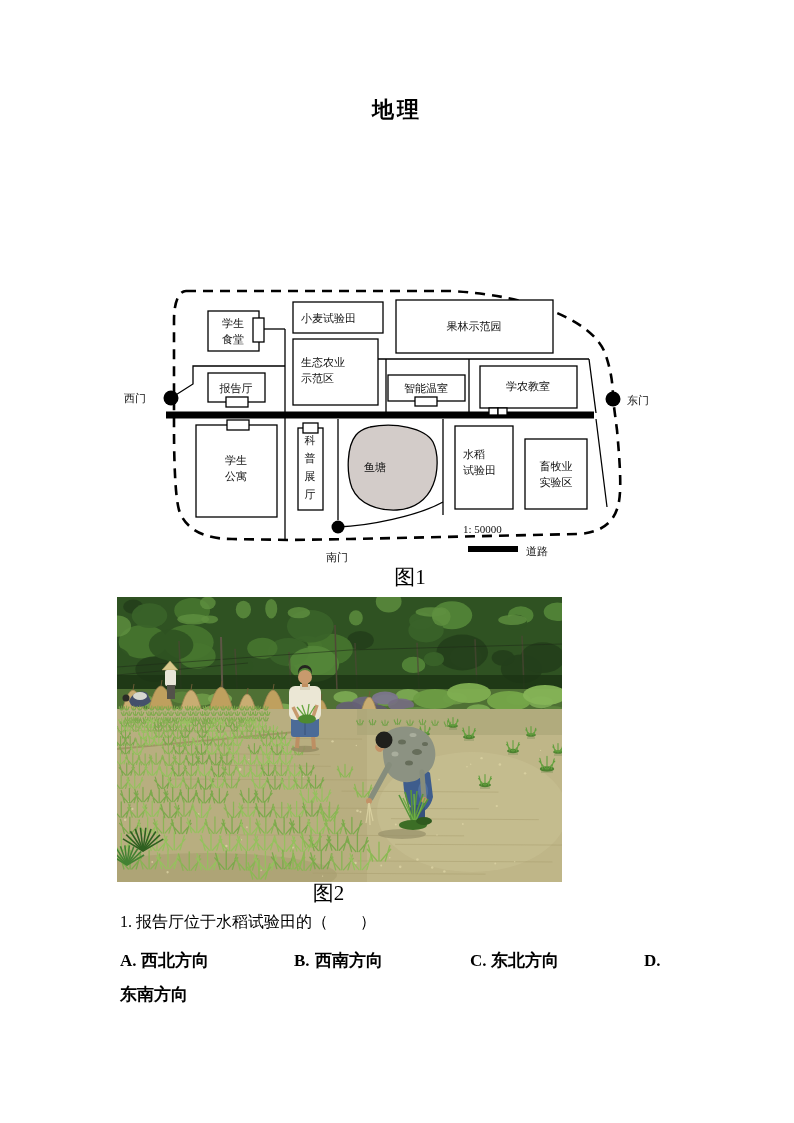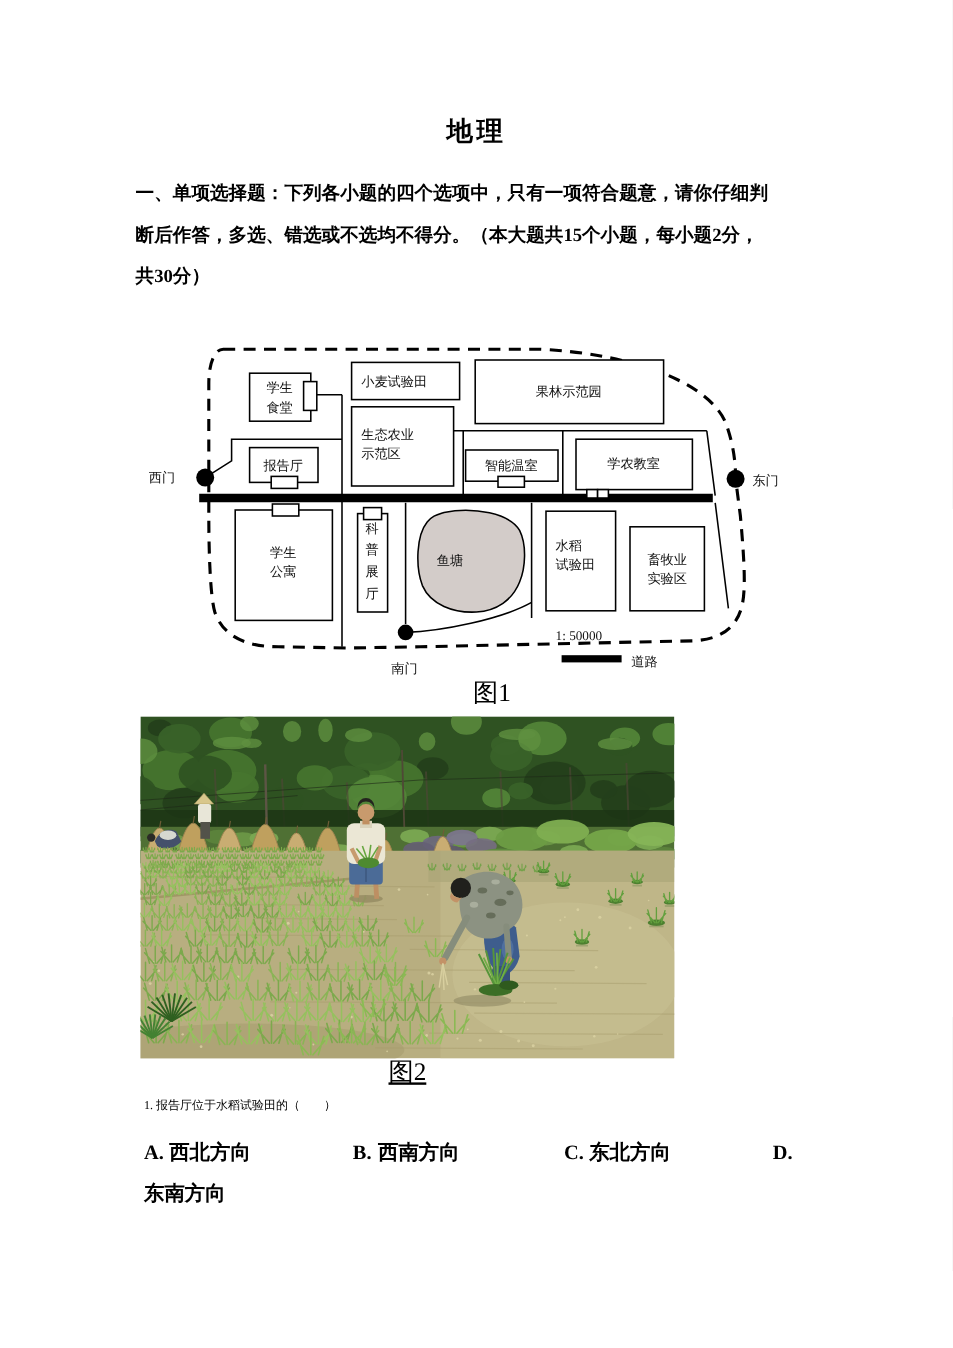--- a/index.html
+++ b/index.html
@@ -7,42 +7,41 @@
         font-family:"Liberation Serif","DejaVu Serif",serif;color:#000;overflow:hidden;}
   .title{position:absolute;left:0;top:95px;width:794px;text-align:center;
          font-size:22px;font-weight:bold;letter-spacing:3px;}
   .instructions{position:absolute;left:113px;top:145px;width:532px;
                 font-size:15.5px;font-weight:bold;line-height:34.5px;text-align:left;}
   .intro{position:absolute;left:101px;top:233px;width:542px;font-size:13.5px;
          font-style:italic;line-height:27.5px;text-indent:47px;}
   .map-wrap{position:absolute;left:100px;top:278px;}
   .fig-caption{position:absolute;text-align:center;font-size:21px;font-weight:500;}
   #cap1{left:100px;top:563px;width:620px;text-align:center;}
-  #cap2{left:117px;top:879px;width:445px;text-decoration:underline;}
+  #cap2{left:106px;top:879px;width:445px;}
   .photo-wrap{position:absolute;left:117px;top:597px;width:445px;height:285px;}
-  .question{position:absolute;left:120px;width:620px;font-size:10px;line-height:20px;}
+  .question{position:absolute;left:120px;width:620px;font-size:16px;line-height:20px;}
   #q1{top:912px;}
   #q2{top:1010px;}
   .options{position:absolute;left:120px;top:944px;width:560px;font-size:17px;line-height:33.5px;font-weight:bold;}
   .opt-label{display:inline-block;width:21px;}
   .spacer{display:inline-block;height:1px;}
   .sp1{width:85px;}.sp2{width:87px;}.sp3{width:85px;}
   svg text{font-family:"Liberation Serif","DejaVu Serif",serif;fill:#111;}
   .map-svg text{font-size:11px;}
   .gate-label{font-size:12.5px;}
   .scale-label,.legend-label{font-size:12px;}
 </style>
 </head>
 <body>
 
 <div class="page">
 
   <div class="title">地理</div>
 
-  <div class="instructions">一、单项选择题：下列各小题的四个选项中，只有一项符合题意，请你仔细判断后作答，多选、错选或不选均不得分。（本大题共15个小题，每小题2分，共30分）</div>
 
 
   <div class="map-wrap">
   <svg class="map-svg" width="560" height="300" viewBox="0 0 560 300">
 
     <path d="M86,13 L350,13 C430,17 492,42 505,75 C511,92 513,106 513,121 L517,152 C520,186 522,214 518,228 C513,247 498,255 478,256 L250,261 L190,262 L132,261 C102,261 85,250 79,232 C75,218 74,180 74,150 L74,42 C74,24 79,13 86,13 Z" fill="none" stroke="#000" stroke-width="2.6" stroke-dasharray="10 7"></path>
 
     <g stroke="#000" stroke-width="1.3" fill="none">
       <path d="M164,51 H185"></path>
       <path d="M185,51 V261"></path>

